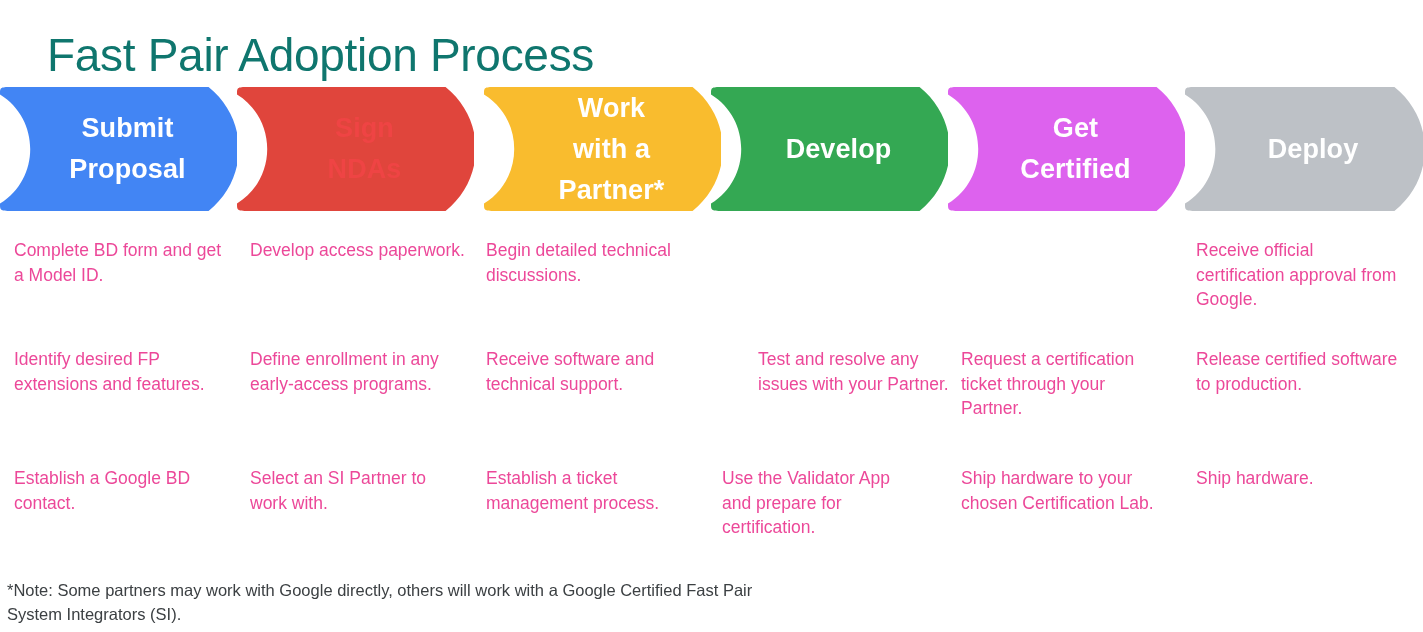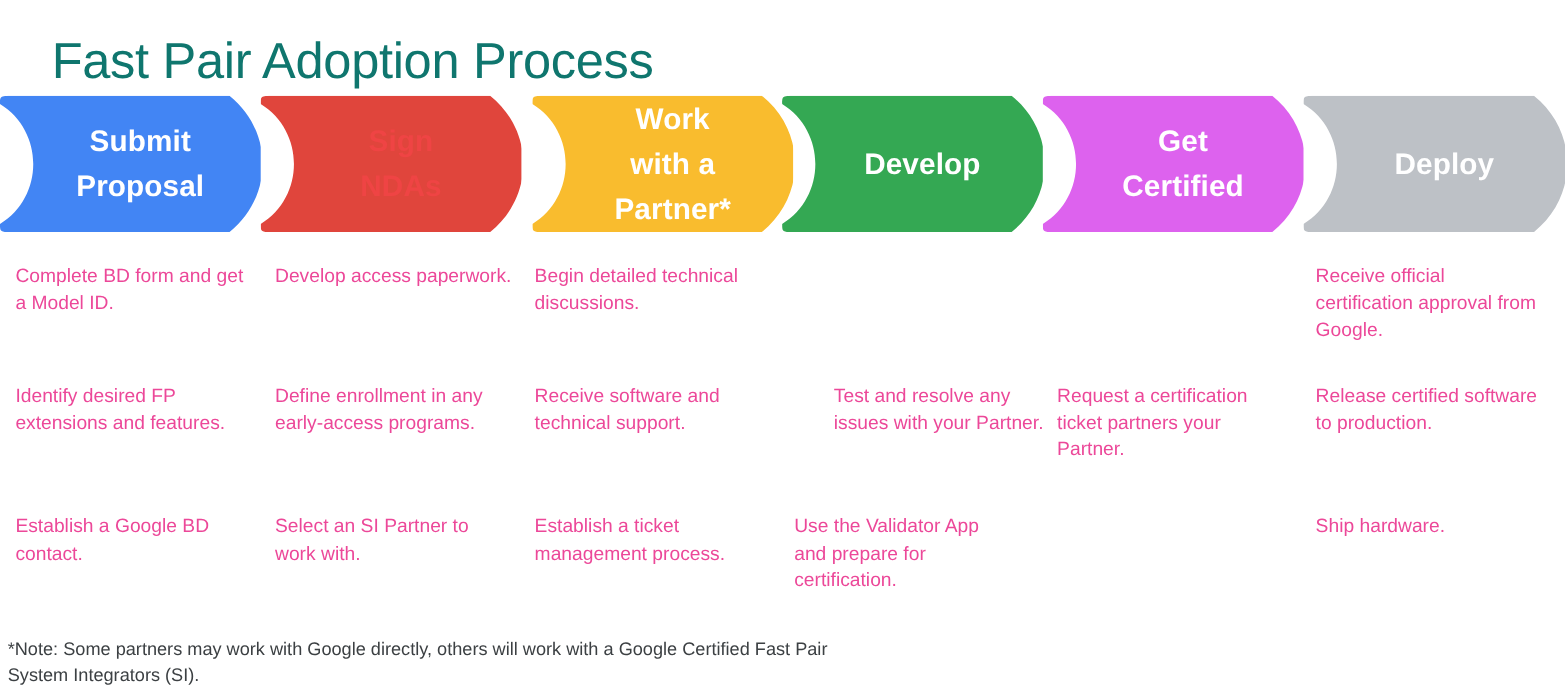--- a/index.html
+++ b/index.html
@@ -164,27 +164,28 @@
         <div class="text-cell" style="left: 14px; width: 215px;">Complete BD form and get a Model ID.</div>
         <div class="text-cell" style="left: 250px; width: 215px;">Develop access paperwork.</div>
         <div class="text-cell" style="left: 486px; width: 215px;">Begin detailed technical discussions.</div>
         <div class="text-cell" style="left: 1196px; width: 205px;">Receive official certification approval from Google.</div>
       </div>
       <div class="text-row" style="position: absolute; top: 109px; left: 0px; height: 100px;">
         <div class="text-cell" style="left: 14px; width: 215px;">Identify desired FP extensions and features.</div>
         <div class="text-cell" style="left: 250px; width: 215px;">Define enrollment in any early-access programs.</div>
         <div class="text-cell" style="left: 486px; width: 215px;">Receive software and technical support.</div>
         <div class="text-cell" style="left: 722px; width: 200px; margin-left: 36px;">Test and resolve any issues with your Partner.</div>
-        <div class="text-cell" style="left: 961px; width: 210px;">Request a certification ticket partners your Partner.</div>
+        <div class="text-cell" style="left: 961px; width: 210px;">Request a certification ticket through your Partner.</div>
         <div class="text-cell" style="left: 1196px; width: 205px;">Release certified software to production.</div>
       </div>
       <div class="text-row" style="position: absolute; top: 228px; left: 0px; height: 100px;">
         <div class="text-cell" style="left: 14px; width: 215px;">Establish a Google BD contact.</div>
         <div class="text-cell" style="left: 250px; width: 215px;">Select an SI Partner to work with.</div>
         <div class="text-cell" style="left: 486px; width: 215px;">Establish a ticket management process.</div>
         <div class="text-cell" style="left: 722px; width: 200px;">Use the Validator App and prepare for certification.</div>
+        <div class="text-cell" style="left: 961px; width: 210px;">Ship hardware to your chosen Certification Lab.</div>
         <div class="text-cell" style="left: 1196px; width: 205px;">Ship hardware.</div>
       </div>
     </div>
 
   <div id="footnote">*Note: Some partners may work with Google directly, others will work with a Google Certified Fast Pair System Integrators (SI).</div>
 
 </div>
 
 </body></html>

